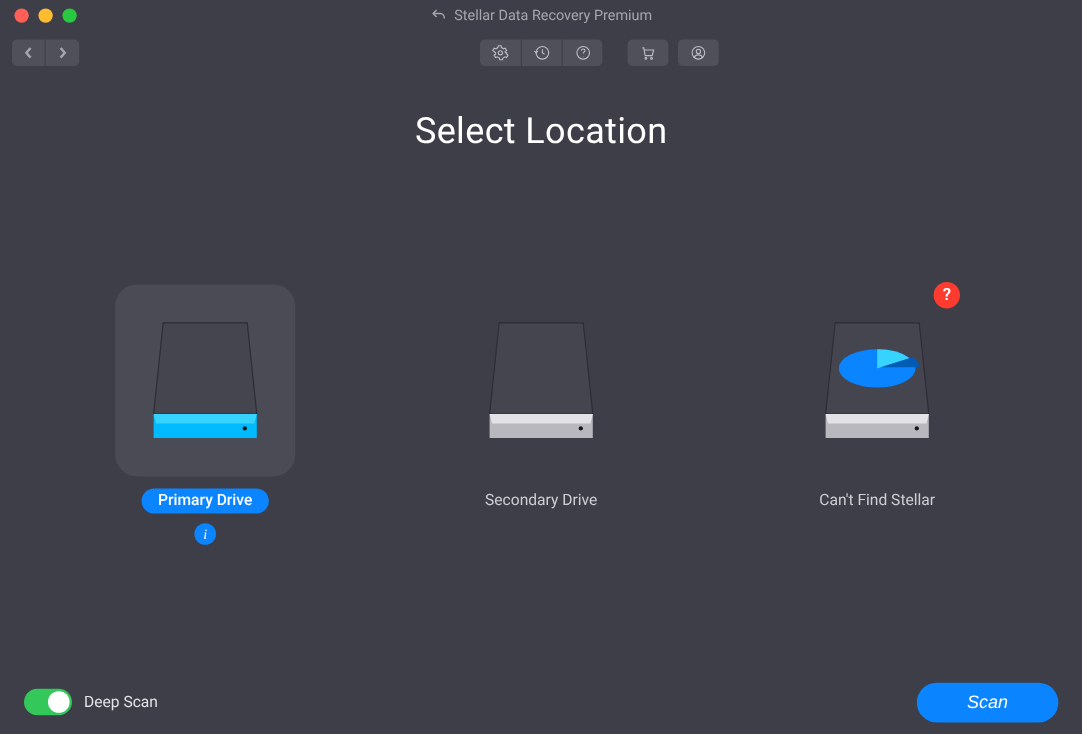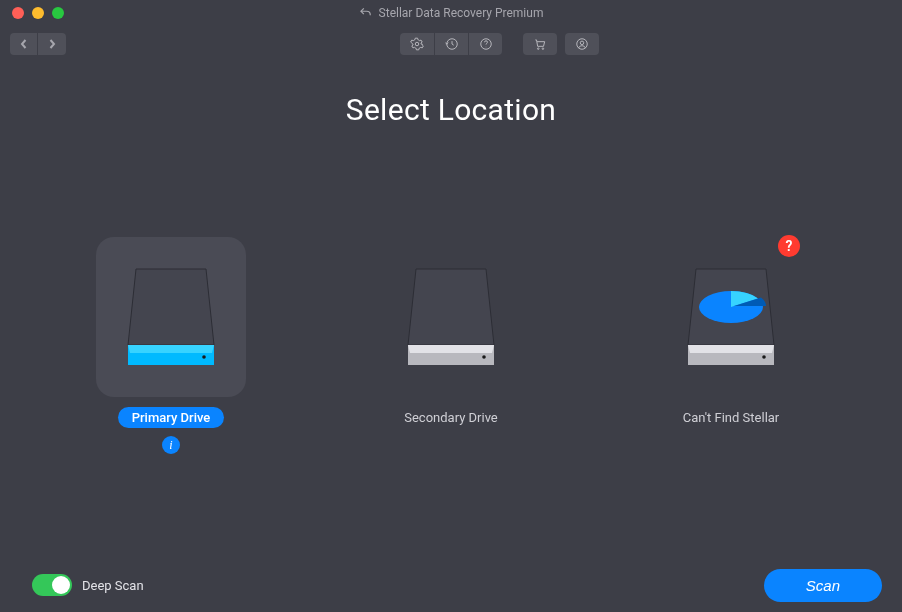--- a/index.html
+++ b/index.html
@@ -126,21 +126,21 @@
     position: absolute;
     top: -2px; right: 6px;
     width: 22px; height: 22px;
     border-radius: 50%;
     background: #ff3b30;
     color: #fff;
     display: flex; align-items: center; justify-content: center;
     font-size: 14px; font-weight: 600;
   }
   .footer {
-    position: absolute; bottom: 0; left: 12px; right: 0; height: 54px;
+    position: absolute; bottom: 0; left: 0; right: 0; height: 54px;
     display: flex; align-items: center; justify-content: space-between;
     padding: 0 20px;
   }
   .toggle-wrap {
     display: flex; align-items: center; gap: 10px;
   }
   .toggle {
     width: 40px; height: 22px; border-radius: 11px;
     background: #34c759;
     position: relative; cursor: pointer;

